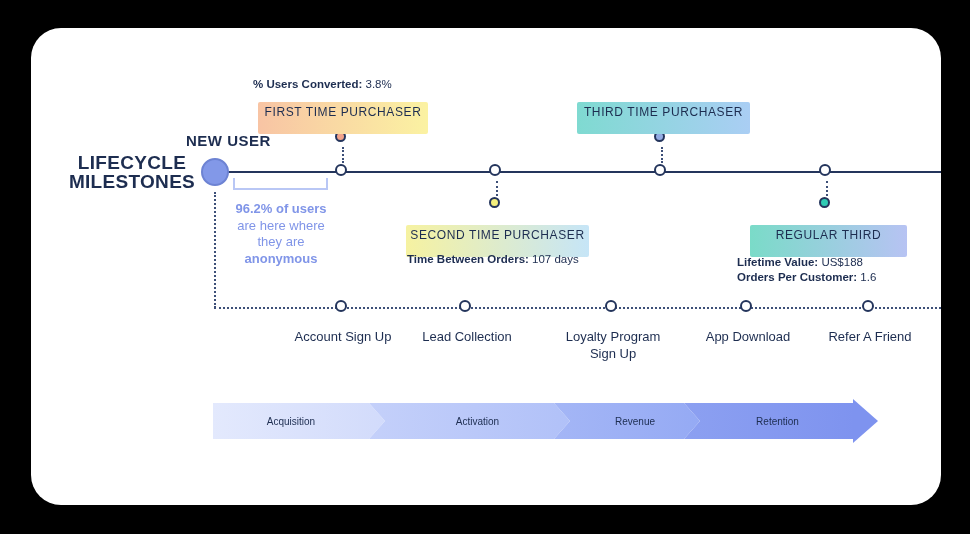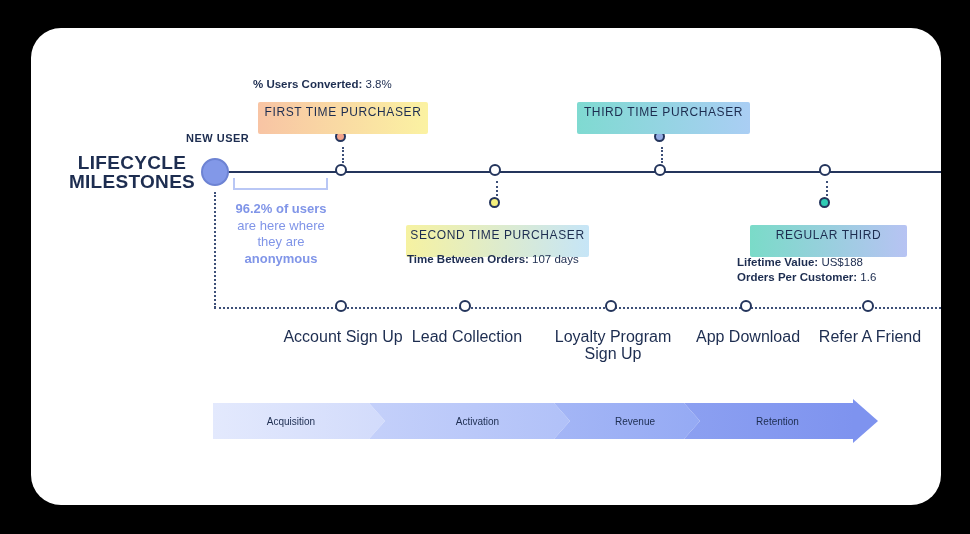--- a/index.html
+++ b/index.html
@@ -8,21 +8,21 @@
   .stage { position:absolute; inset:0; }
   .card { position:absolute; left:31px; top:28px; width:910px; height:477px; background:#fff; border-radius:30px; }
 
   .title { position:absolute; left:57px; top:153px; width:150px; text-align:center;
            font-size:19px; font-weight:bold; color:#1D2D50; line-height:19px; letter-spacing:.3px; }
 
   .main-line { position:absolute; left:215px; top:171px; width:726px; height:2px; background:#24355C; }
 
   .big-dot { position:absolute; left:201px; top:158px; width:28px; height:28px; border-radius:50%;
              background:#8298E8; border:2px solid #6D83D3; }
-  .label-newuser { position:absolute; left:186px; top:132px; font-size:11px; font-weight:bold;
+  .label-newuser { position:absolute; left:186px; top:132px; font-size:15px; font-weight:bold;
                    letter-spacing:.5px; color:#1D2D50; }
   .bracket { position:absolute; left:233px; top:178px; width:95px; height:12px;
              border-left:2px solid #B9C7F5; border-right:2px solid #B9C7F5; border-bottom:2px solid #B9C7F5; }
 
   .dot-v { position:absolute; width:0; border-left:2px dotted #3D4F78; }
   .dot-h { position:absolute; left:214px; top:307px; width:727px; height:0; border-top:2px dotted #3D4F78; }
 
   .node { position:absolute; width:12px; height:12px; background:#fff; border:2px solid #24355C; border-radius:50%; }
   .sat  { position:absolute; width:11px; height:11px; border:2px solid #24355C; border-radius:50%; }
   .sat-first   { left:335px; top:131px; background:#F2A38B; }
@@ -36,21 +36,21 @@
   .tag-second  { left:406px; top:225px; width:183px; background:linear-gradient(90deg,#F6F2A1,#C6E5F7); }
   .tag-third   { left:577px; top:102px; width:173px; background:linear-gradient(90deg,#7FDAD1,#AACEF4); }
   .tag-regular { left:750px; top:225px; width:157px; background:linear-gradient(90deg,#7ADBC8,#B7C3F3); }
 
   .stat { position:absolute; font-size:11.5px; color:#1D2D50; text-align:left; line-height:15px; white-space:nowrap; }
   .b { font-weight:bold; }
 
   .annotation { position:absolute; left:211px; top:201px; width:140px; text-align:center;
                 font-size:13px; color:#8095E8; line-height:16.5px; }
 
-  .bottom-label { position:absolute; top:328px; font-size:16px; color:#1D2D50; text-align:center; line-height:17px; }
+  .bottom-label { position:absolute; top:328px; font-size:13px; color:#1D2D50; text-align:center; line-height:17px; }
 
   .funnel-seg { position:absolute; top:403px; height:36px; display:flex; align-items:center;
                 justify-content:center; font-size:10px; color:#1D2D50; }
   .seg-0 { left:213px; width:172px; background:linear-gradient(90deg,#E3E9FD,#D2DBFB);
            clip-path:polygon(0 0, calc(100% - 16px) 0, 100% 50%, calc(100% - 16px) 100%, 0 100%); padding-right:16px; }
   .seg-1 { left:369px; width:201px; background:linear-gradient(90deg,#C4D0FA,#B1C1F8);
            clip-path:polygon(0 0, calc(100% - 16px) 0, 100% 50%, calc(100% - 16px) 100%, 0 100%, 16px 50%); padding-left:16px; }
   .seg-2 { left:554px; width:146px; background:linear-gradient(90deg,#A4B6F6,#95AAF4);
            clip-path:polygon(0 0, calc(100% - 16px) 0, 100% 50%, calc(100% - 16px) 100%, 0 100%, 16px 50%); padding-left:16px; }
   .seg-3 { left:684px; width:171px; background:linear-gradient(90deg,#8CA0F1,#7E93EF);

